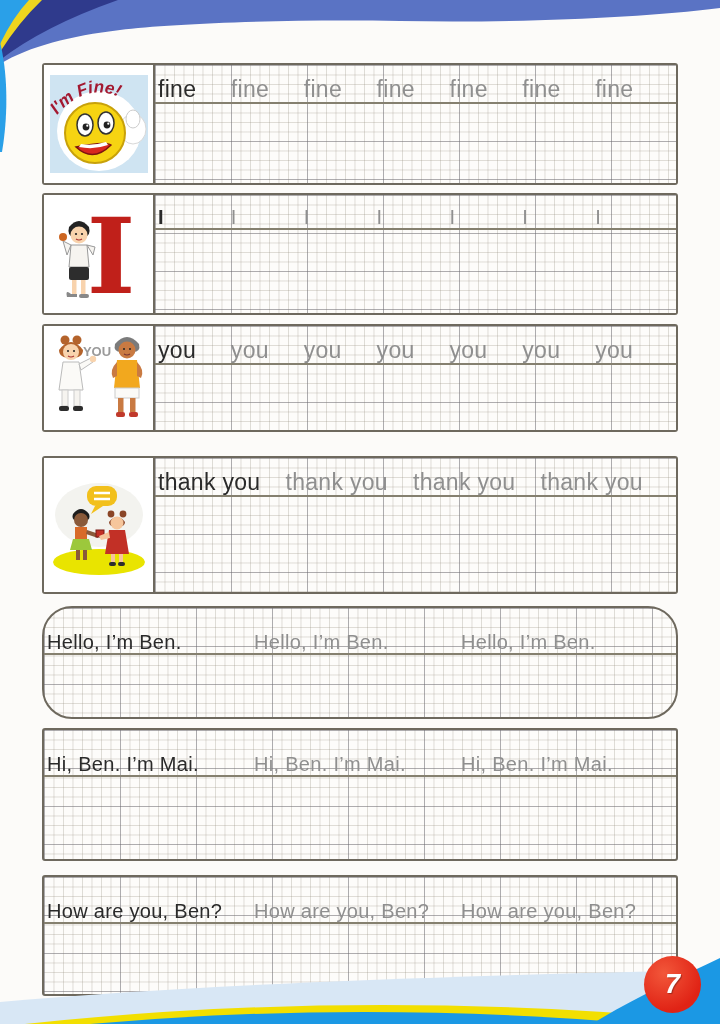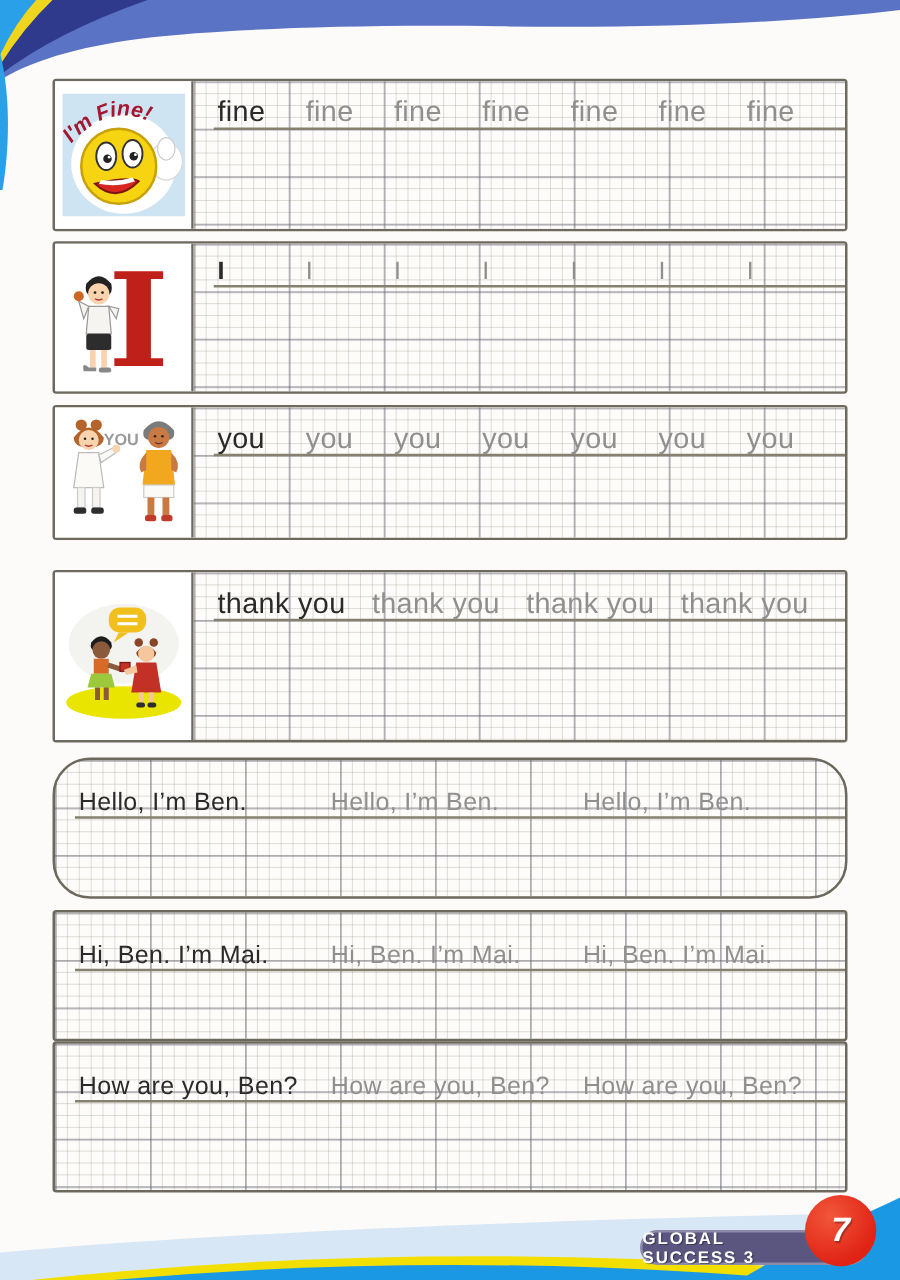--- a/index.html
+++ b/index.html
@@ -12,38 +12,38 @@
 
   
   .rows{position:absolute;top:63px;left:42px;width:636px;}
   .row{position:relative;display:flex;border:2px solid #6e695e;border-radius:3px;
        background:#fdfcfa;box-sizing:border-box;}
   .row:nth-child(1){height:122px;margin-bottom:8px;}
   .row:nth-child(2){height:122px;margin-bottom:9px;}
   .row:nth-child(3){height:108px;margin-bottom:24px;}
   .row:nth-child(4){height:138px;margin-bottom:12px;justify-content:center;}
   .row:nth-child(5){height:113px;margin-bottom:9px;border-radius:30px;}
-  .row:nth-child(6){height:105px;justify-content:center;}
+  .row:nth-child(6){height:133px;margin-bottom:14px;justify-content:center;}
   .row:nth-child(7){height:121px;margin-bottom:0;}
 
   .img-cell{width:111px;flex:none;background:#ffffff;border-right:2px solid #6e695e;
             display:flex;align-items:center;justify-content:center;box-sizing:border-box;}
 
   .grid-bg{
     background-color:#fdfcfa;
     background-image:
       linear-gradient(to right, rgba(100,100,115,0.40) 1.5px, transparent 1.5px),
       linear-gradient(to bottom, rgba(100,100,115,0.40) 1.5px, transparent 1.5px),
       linear-gradient(to right, rgba(150,143,128,0.30) 1px, transparent 1px),
       linear-gradient(to bottom, rgba(150,143,128,0.30) 1px, transparent 1px);
     background-size:76px 76px, 38px 38px, 9.5px 9.5px, 9.5px 9.5px;
   }
   .body{flex:1;position:relative;}
 
-  .write-area{position:absolute;left:16px;right:0;display:flex;align-items:flex-end;
+  .write-area{position:absolute;left:0;right:0;display:flex;align-items:flex-end;
               border-bottom:2px solid #85806f;padding:4px 8px 1px 3px;box-sizing:border-box;}
   .row.words   .write-area{top:12px;height:27px;}
   .row.ticks   .write-area{top:8px;height:27px;}
   .row.sentence .write-area{top:18px;height:29px;}
 
   .word{flex:1;line-height:1;white-space:nowrap;letter-spacing:0.3px;
         color:var(--trace_text,#8f8f8f);}
   .word.solid{color:var(--solid_text,#2a2a2a);}
   .row.words .word{font-size:23px;}
   .row.ticks .word{font-size:20px;font-weight:bold;}
@@ -270,16 +270,15 @@
 
   </main>
 
   <svg class="bottom-wave" width="720" height="70" viewBox="0 0 720 70">
     <path d="M0,48 C180,32 420,22 720,16 L720,70 L0,70 Z" style="fill:var(--wave_light_blue,#d8e7f5)"></path>
     <path d="M25,70 Q360,34 705,66 L705,70 Z" style="fill:var(--wave_yellow,#f2df00)"></path>
     <path d="M90,70 Q360,46 645,70 Z" style="fill:var(--wave_blue,#1b98e4)"></path>
     <path d="M720,4 C682,22 630,46 592,70 L720,70 Z" style="fill:var(--wave_blue,#1b98e4)"></path>
   </svg>
 
-  <div class="series-badge">GLOBAL SUCCESS 3</div>
   <div class="page-circle">7</div>
 
 </div>
 
 </body></html>

